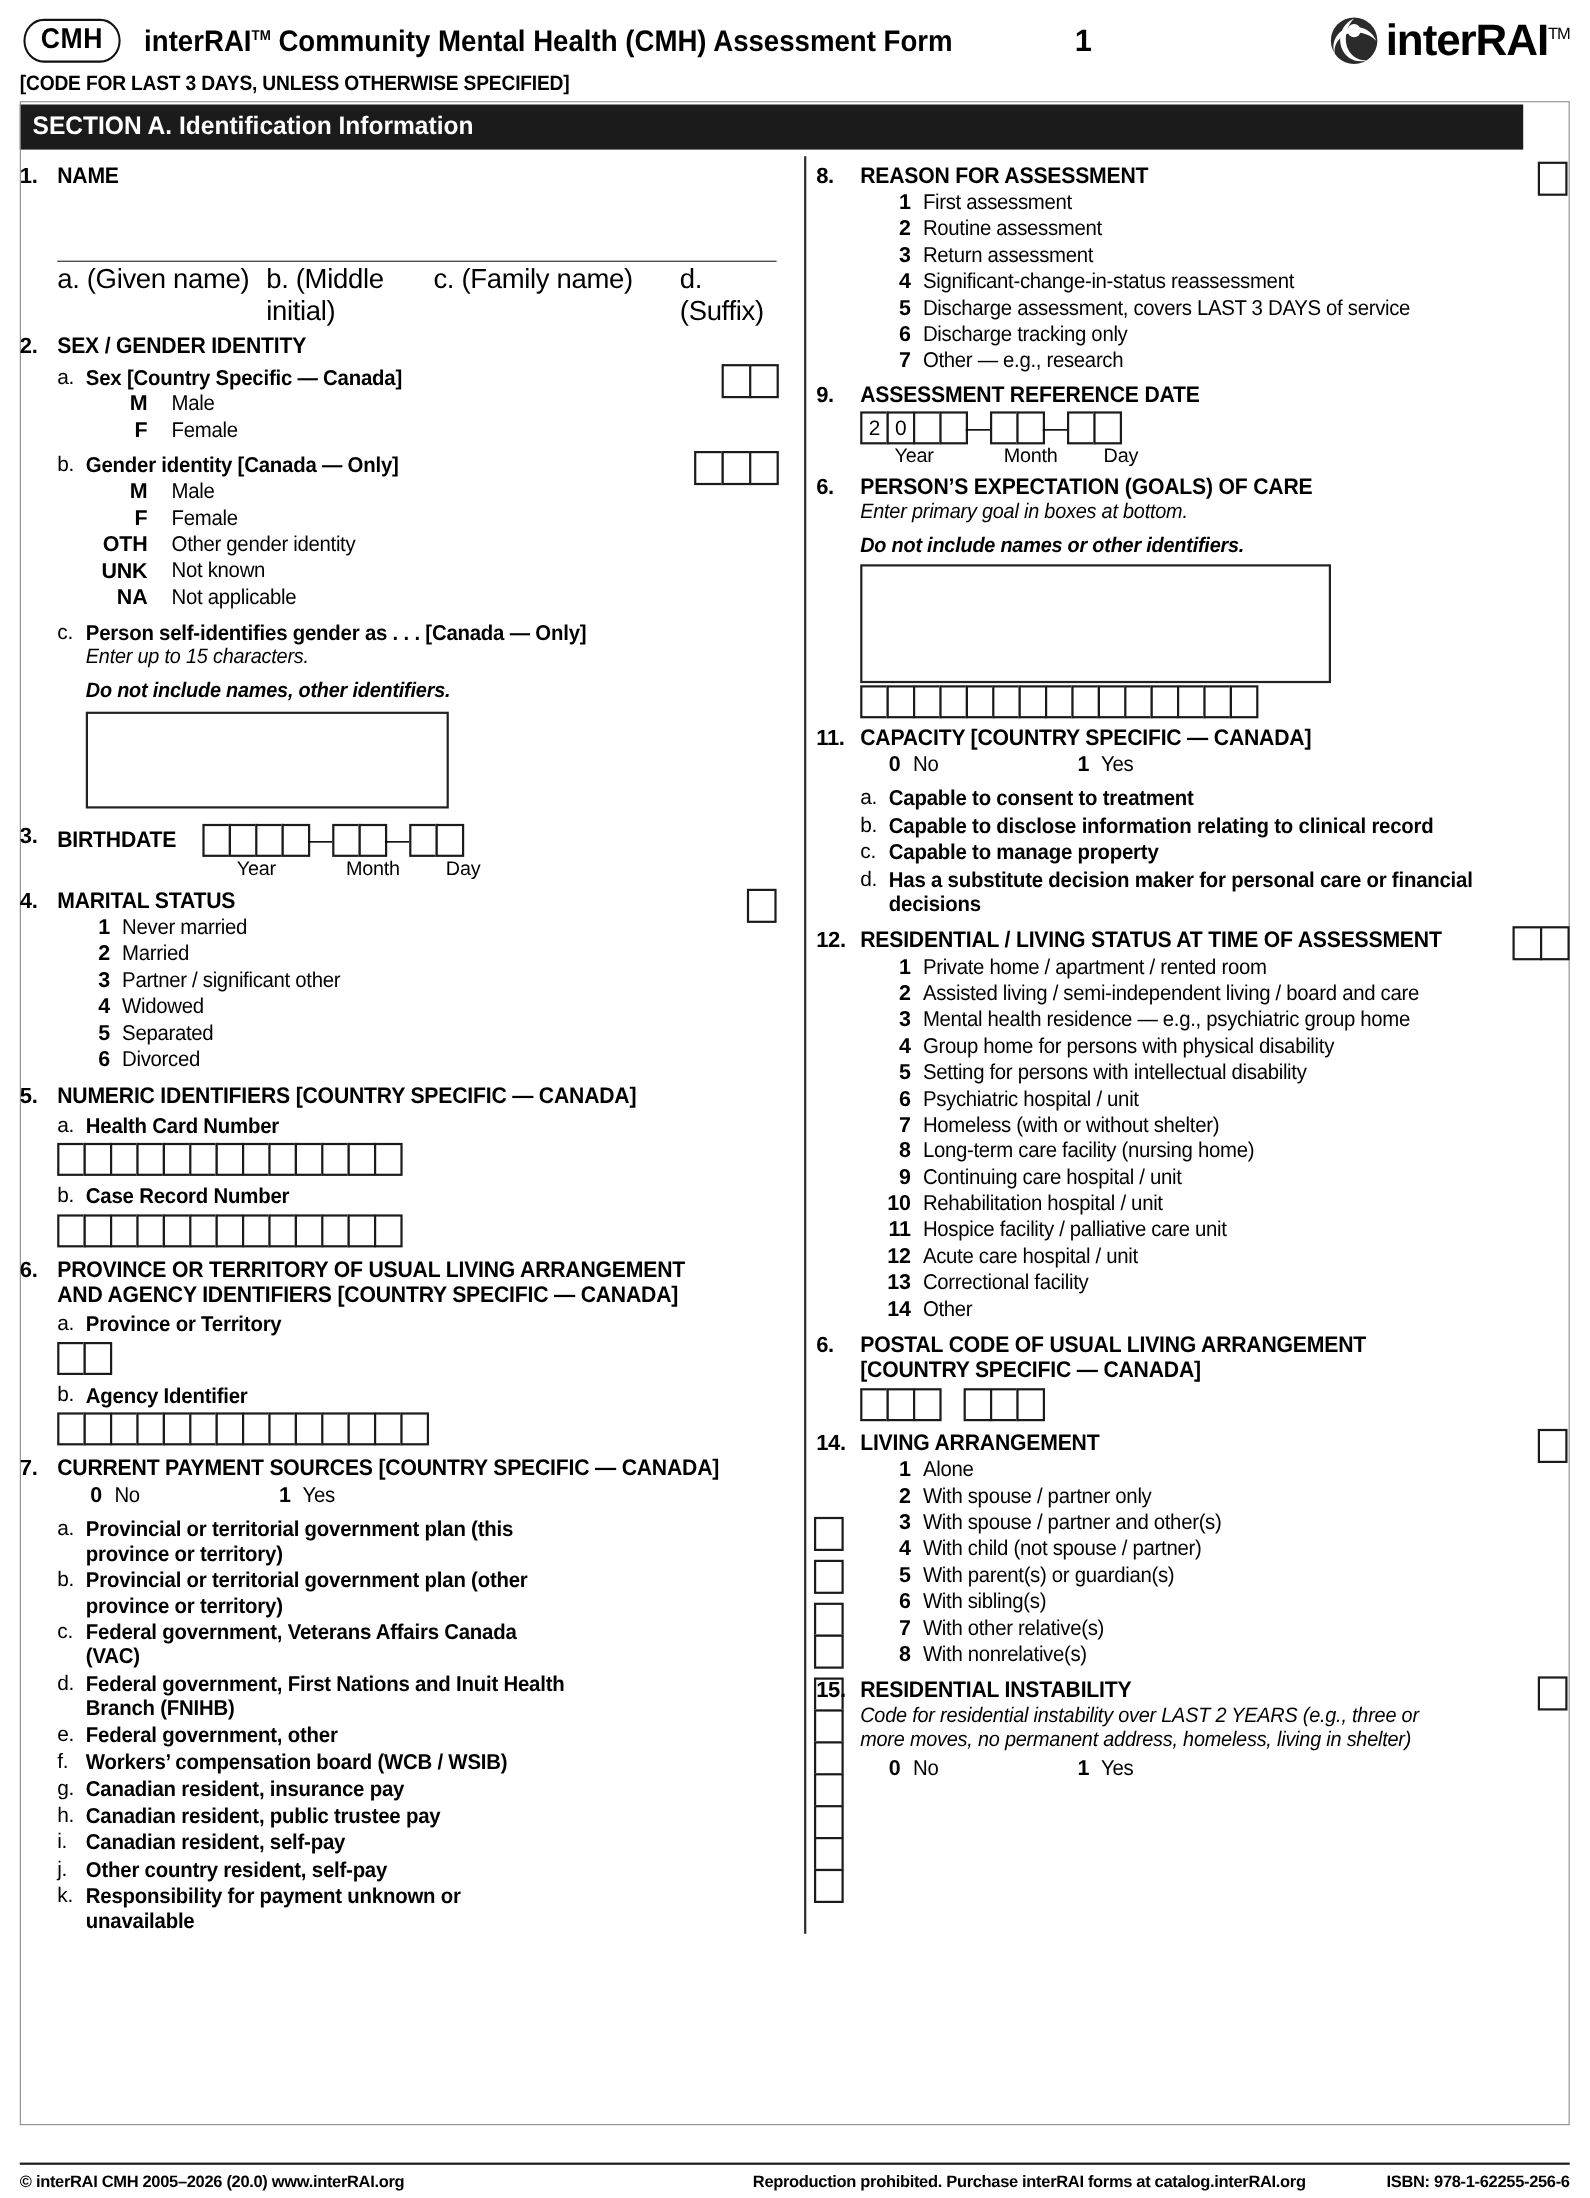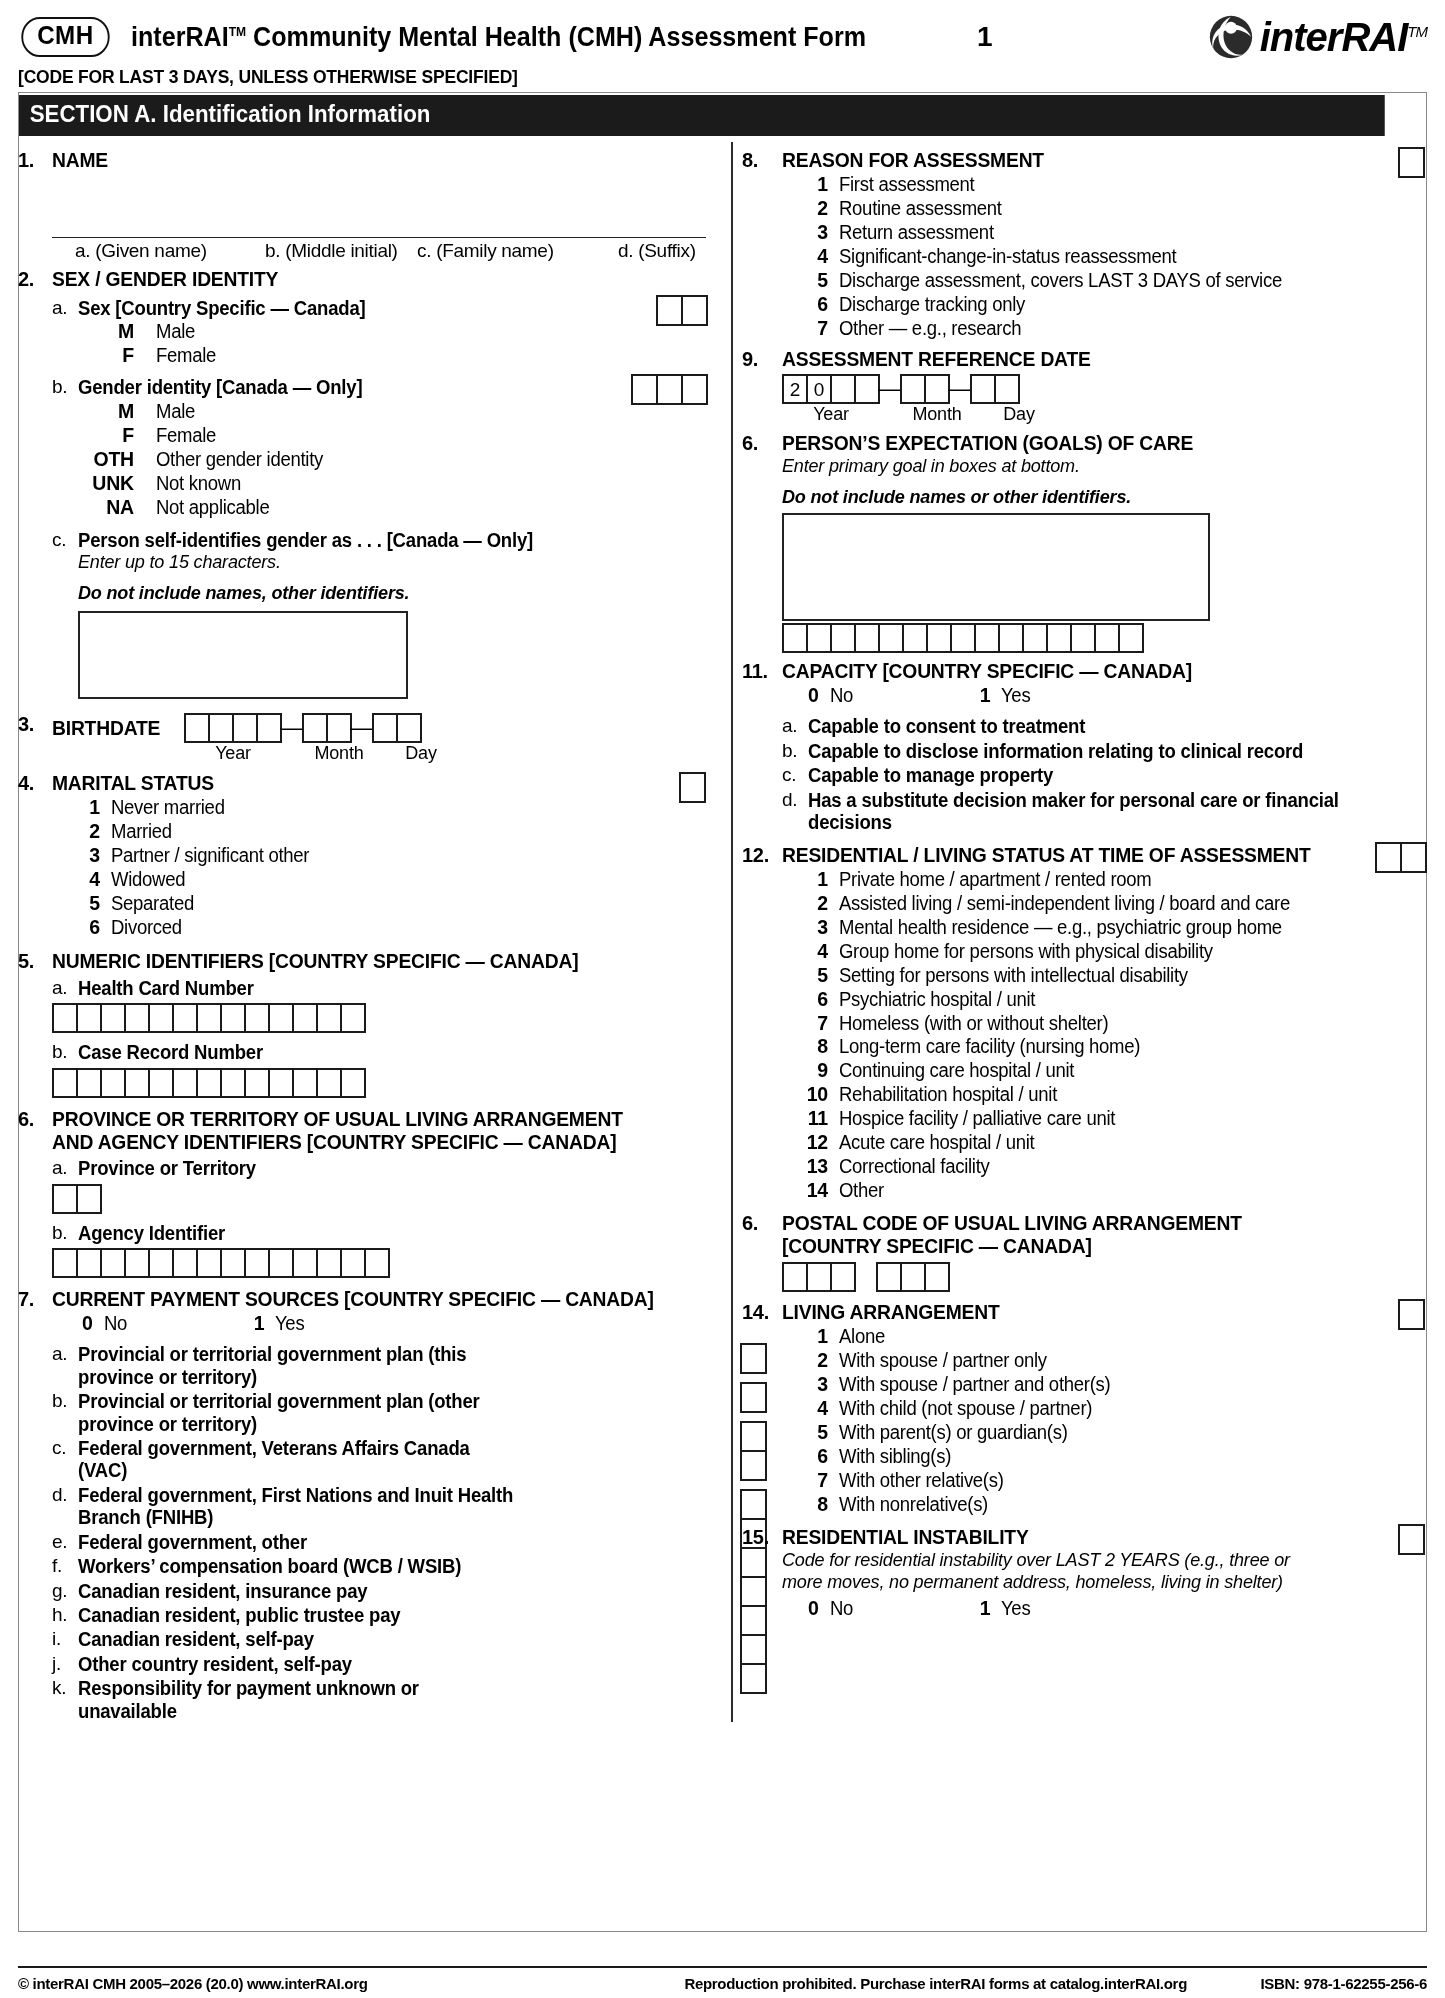--- a/index.html
+++ b/index.html
@@ -24,21 +24,21 @@
     transform:scaleX(.93);
   }
   .hdr-title {
     font-size:27px; font-weight:bold; margin-left:18px;
     transform:scaleX(.93); transform-origin:left center;
     white-space:nowrap;
   }
   .hdr-title sup { font-size:13px; vertical-align:super; font-weight:bold; }
   .hdr-page { font-size:28px; font-weight:bold; margin-left:56px; }
   .hdr-logo { margin-left:auto; display:flex; align-items:center; }
-  .logo-word { font-size:40px; font-weight:bold; letter-spacing:-1px; margin-left:6px;font-style:italic; }
+  .logo-word { font-size:40px; font-weight:bold; letter-spacing:-1px; margin-left:6px; }
   .logo-tm { font-size:15px; vertical-align:super; font-weight:normal; }
 
   .code-note {
     font-size:19px; font-weight:bold; letter-spacing:-.2px;
     transform:scaleX(.92); transform-origin:left center;
     margin:2px 0 7px 0;
   }
 
   .section-bar {
     background:#1b1b1b; color:#fff; font-weight:bold;
@@ -108,21 +108,21 @@
   .boxrow .bx { margin-right:-2px; }
   .dash { display:inline-block; width:22px; text-align:center; font-size:22px; line-height:30px; }
   .datelbl { font-size:18px; letter-spacing:-.2px; text-align:center; }
 
   .answer-box { position:absolute; right:0; }
   .answer-pair { position:absolute; right:0; display:flex; }
   .answer-pair .bx { margin-right:-2px; }
 
   
   .name-rule { border-bottom:1.5px solid #222; height:44px; margin:22px 0 0 0; }
-  .name-labels { display:flex; font-size:19px; margin-top:2px; letter-spacing:-.3px;margin-left:23px; }
+  .name-labels { display:flex; font-size:25px; margin-top:2px; letter-spacing:-.3px; }
 
   
   .freebox { border:2px solid #222; background:#fff; }
 
   
   .foot-rule { position:absolute; left:18px; right:18px; height:2px; background:#1b1b1b; }
   .footer {
     position:absolute; left:18px; right:18px; bottom:6px;
     display:flex; font-size:15px; font-weight:bold; letter-spacing:-.3px;
   }

